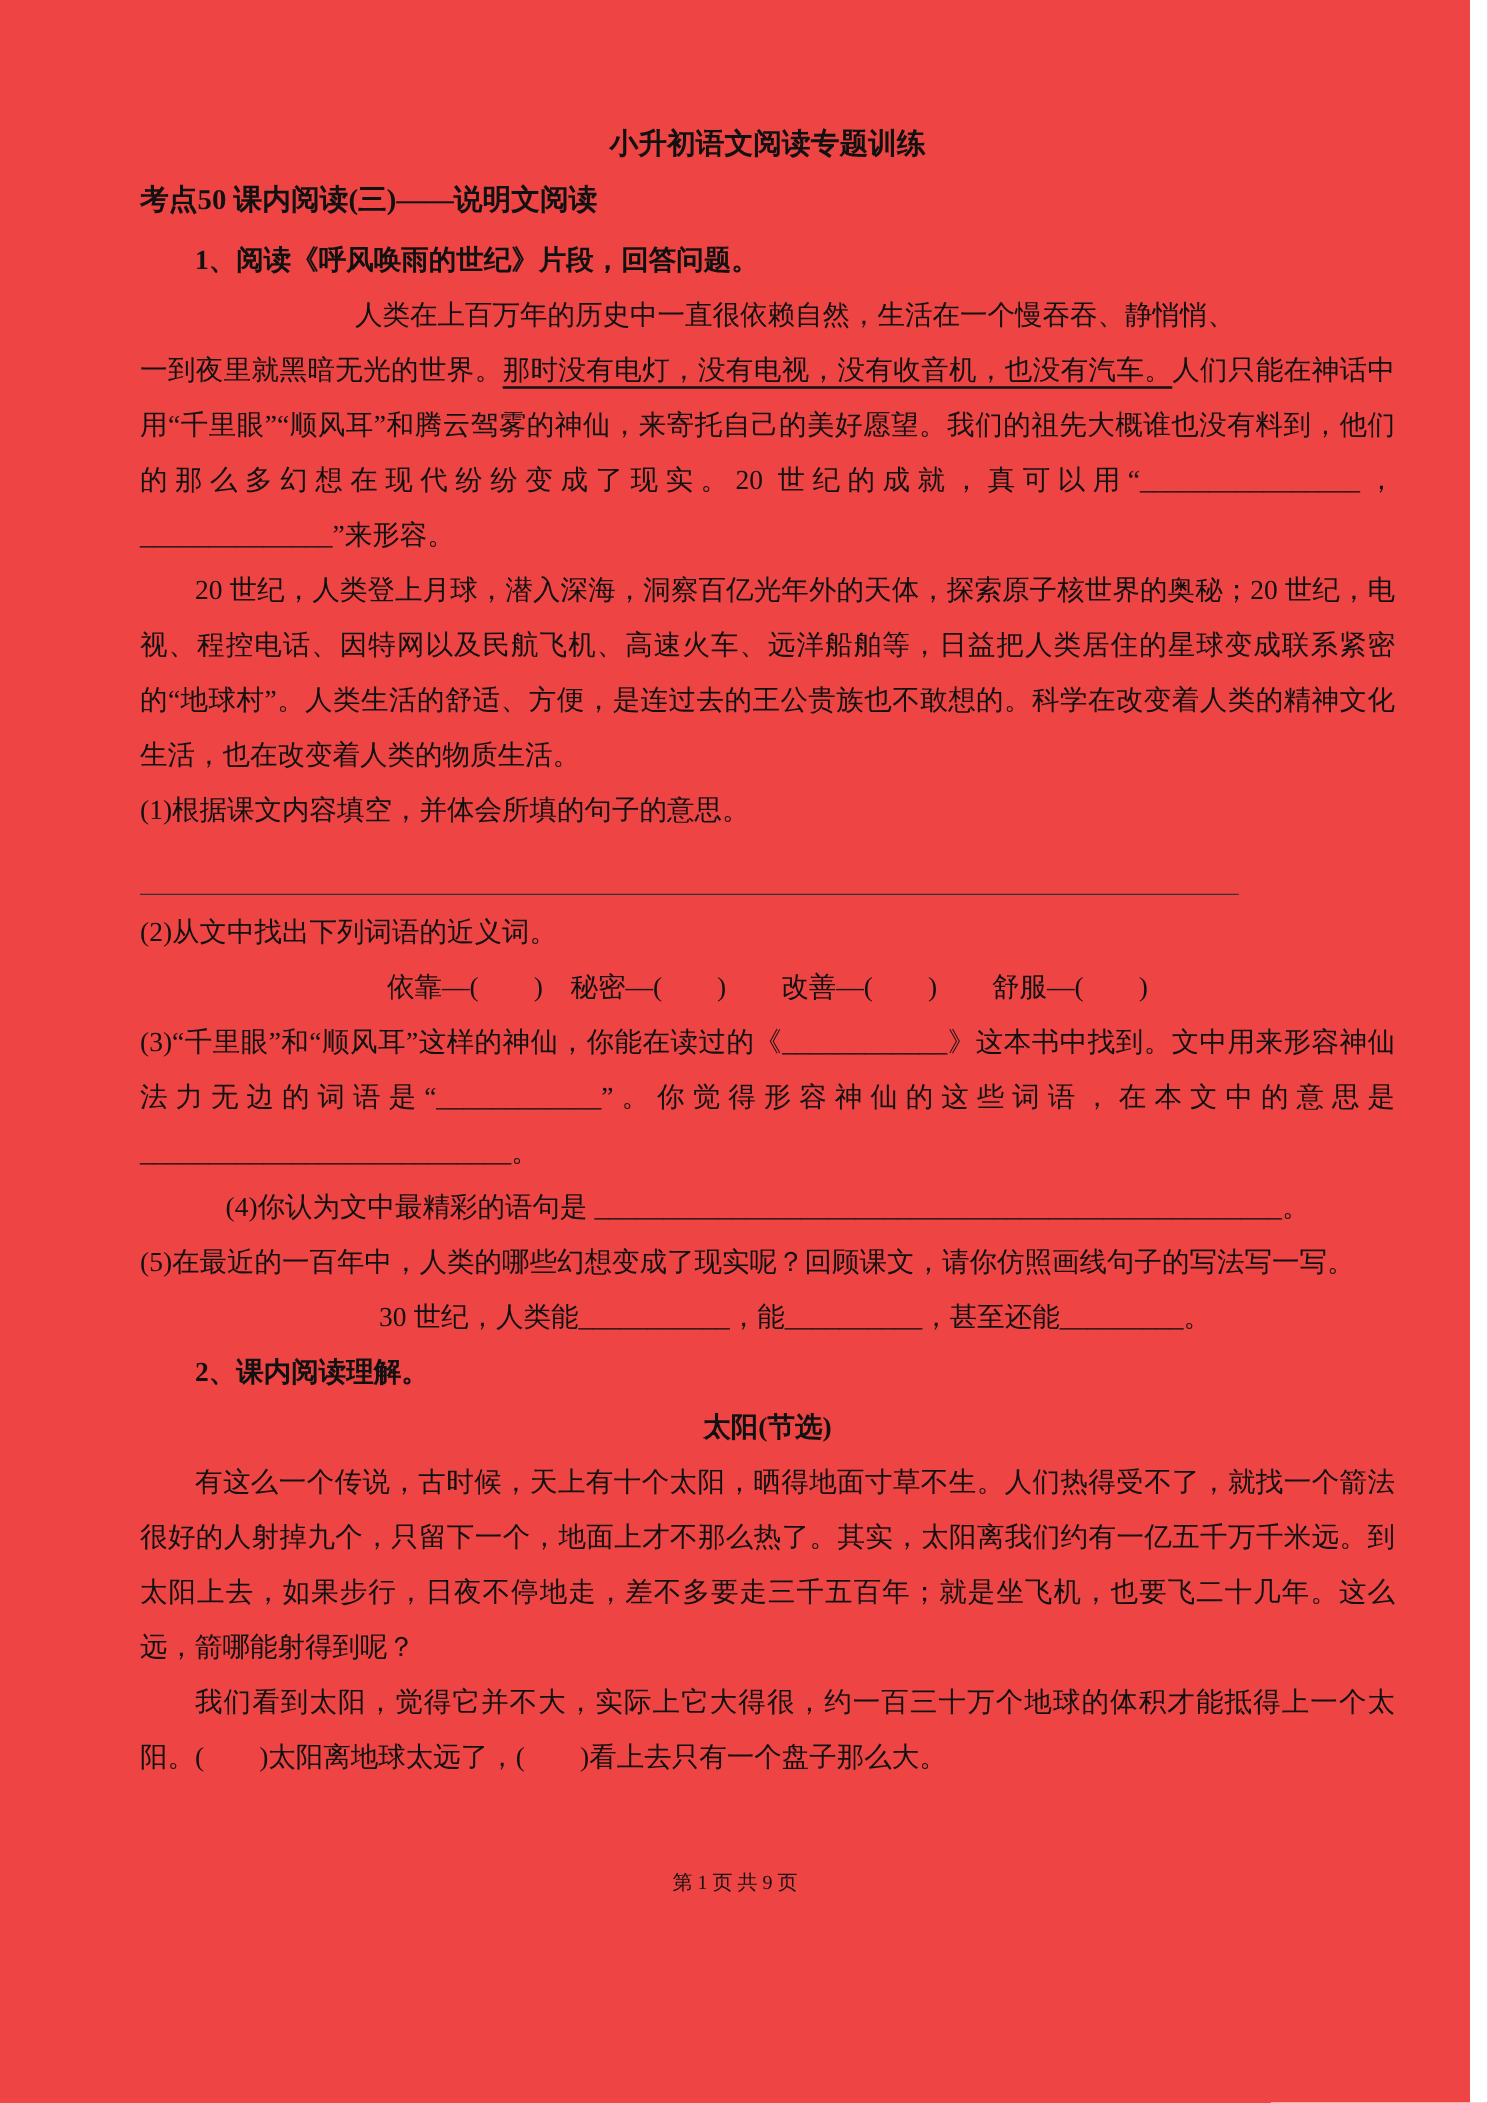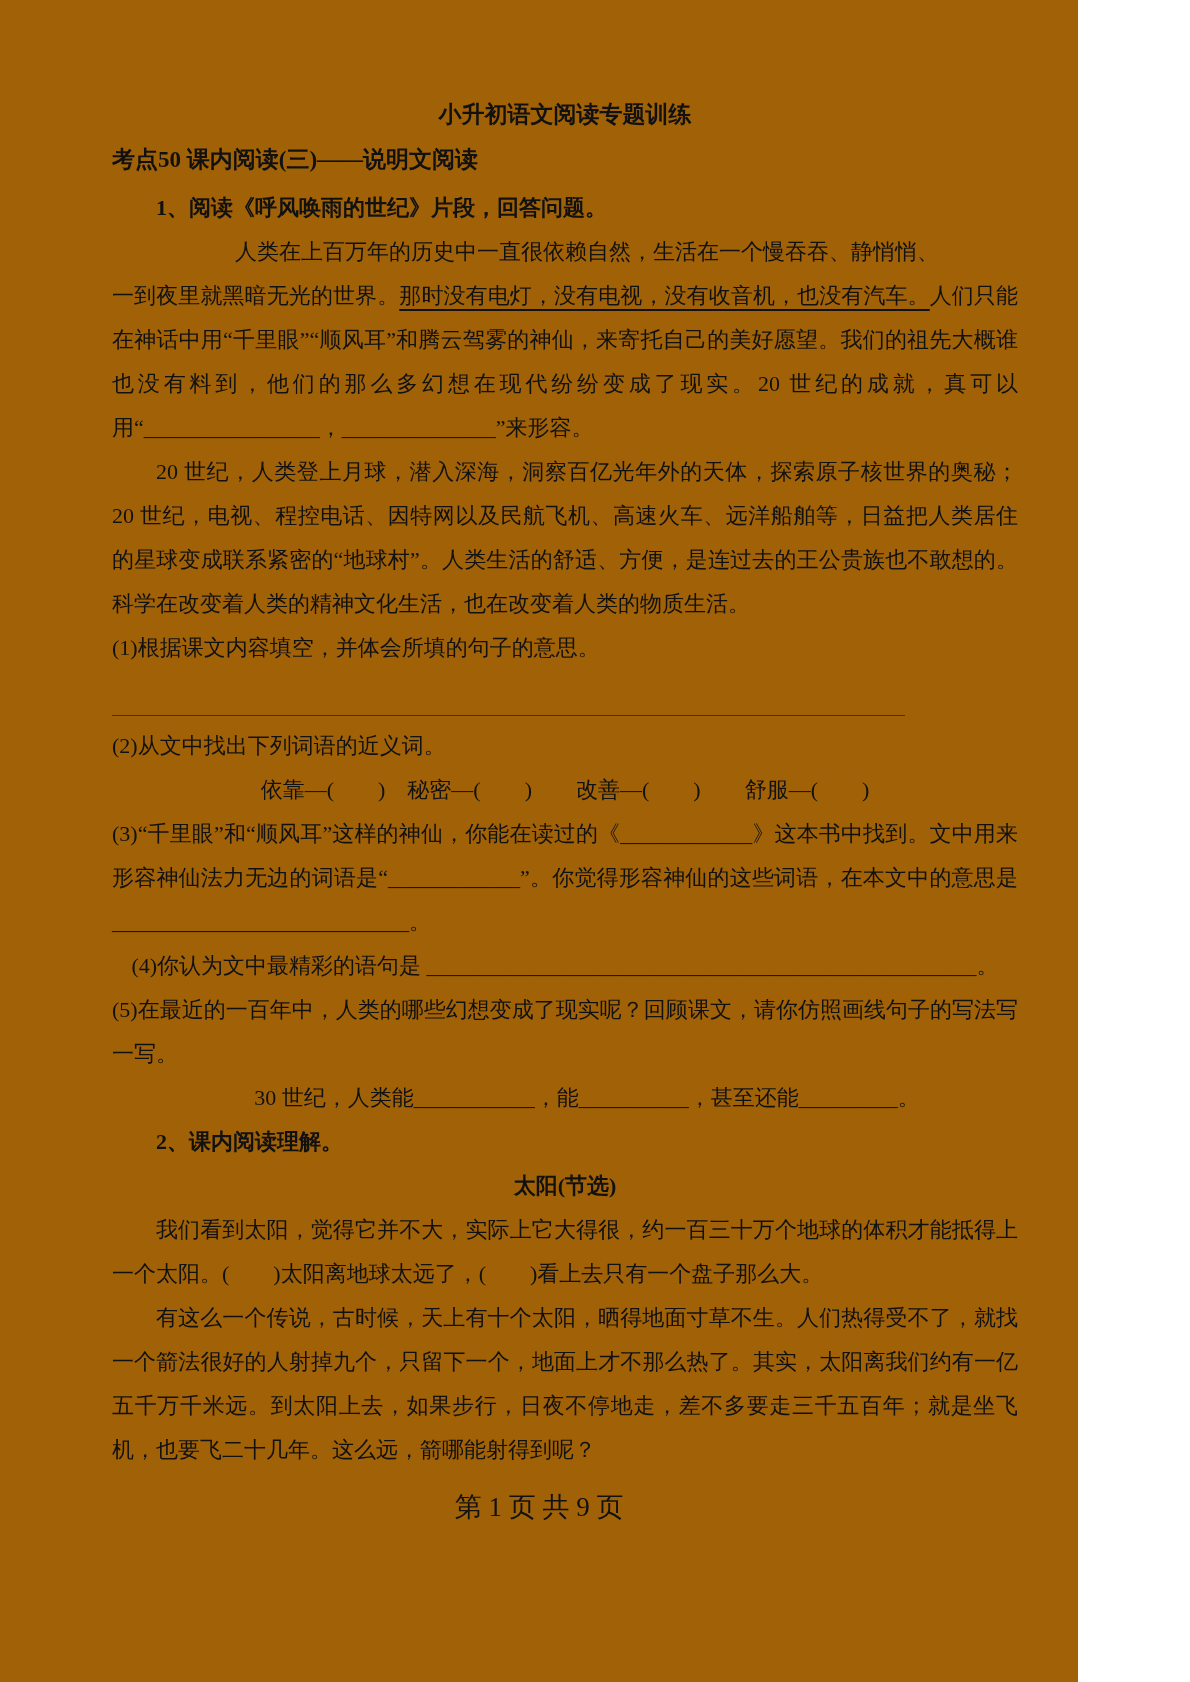--- a/index.html
+++ b/index.html
@@ -6,23 +6,23 @@
   html, body { background: #ffffff; }
   body {
     width: 1190px;
     height: 1682px;
     font-family: "Liberation Serif", "DejaVu Serif", serif;
     color: #111111;
     overflow: hidden;
   }
   .page {
     position: relative;
-    width: 1078px;
+    width: 1176px;
     height: 1682px;
-    background: #a16207;
+    background: #ef4444;
     padding: 100px 60px 0 112px;
   }
   .doc-title {
     text-align: center;
     font-weight: bold;
     font-size: 23px;
     line-height: 30px;
   }
   .doc-subtitle {
     text-align: left;
@@ -56,21 +56,21 @@
     line-height: 44px;
     font-weight: bold;
     text-align: center;
   }
   .page-footer {
     position: absolute;
     top: 1492px;
     left: 0;
     width: 100%;
     text-align: center;
-    font-size: 27px;
+    font-size: 16px;
     line-height: 30px;
     color: #111111;
   }
 </style>
 </head>
 <body>
 
 <div class="page">
 
   <div class="doc-title">小升初语文阅读专题训练</div>
@@ -97,19 +97,19 @@
   <p class="body-line no-justify">(4)你认为文中最精彩的语句是 __________________________________________________。</p>
 
   <p class="body-line">(5)在最近的一百年中，人类的哪些幻想变成了现实呢？回顾课文，请你仿照画线句子的写法写一写。</p>
 
   <p class="body-line indent no-justify">30 世纪，人类能___________，能__________，甚至还能_________。</p>
 
   <p class="body-line bold" style="text-indent:2em;">2、课内阅读理解。</p>
 
   <p class="passage-title">太阳(节选)</p>
 
+  <p class="body-line indent">有这么一个传说，古时候，天上有十个太阳，晒得地面寸草不生。人们热得受不了，就找一个箭法很好的人射掉九个，只留下一个，地面上才不那么热了。其实，太阳离我们约有一亿五千万千米远。到太阳上去，如果步行，日夜不停地走，差不多要走三千五百年；就是坐飞机，也要飞二十几年。这么远，箭哪能射得到呢？</p>
+
   <p class="body-line indent">我们看到太阳，觉得它并不大，实际上它大得很，约一百三十万个地球的体积才能抵得上一个太阳。(　　)太阳离地球太远了，(　　)看上去只有一个盘子那么大。</p>
-
-  <p class="body-line indent">有这么一个传说，古时候，天上有十个太阳，晒得地面寸草不生。人们热得受不了，就找一个箭法很好的人射掉九个，只留下一个，地面上才不那么热了。其实，太阳离我们约有一亿五千万千米远。到太阳上去，如果步行，日夜不停地走，差不多要走三千五百年；就是坐飞机，也要飞二十几年。这么远，箭哪能射得到呢？</p>
 
   <div class="page-footer">第 1 页 共 9 页</div>
 
 </div>
 
 </body></html>

